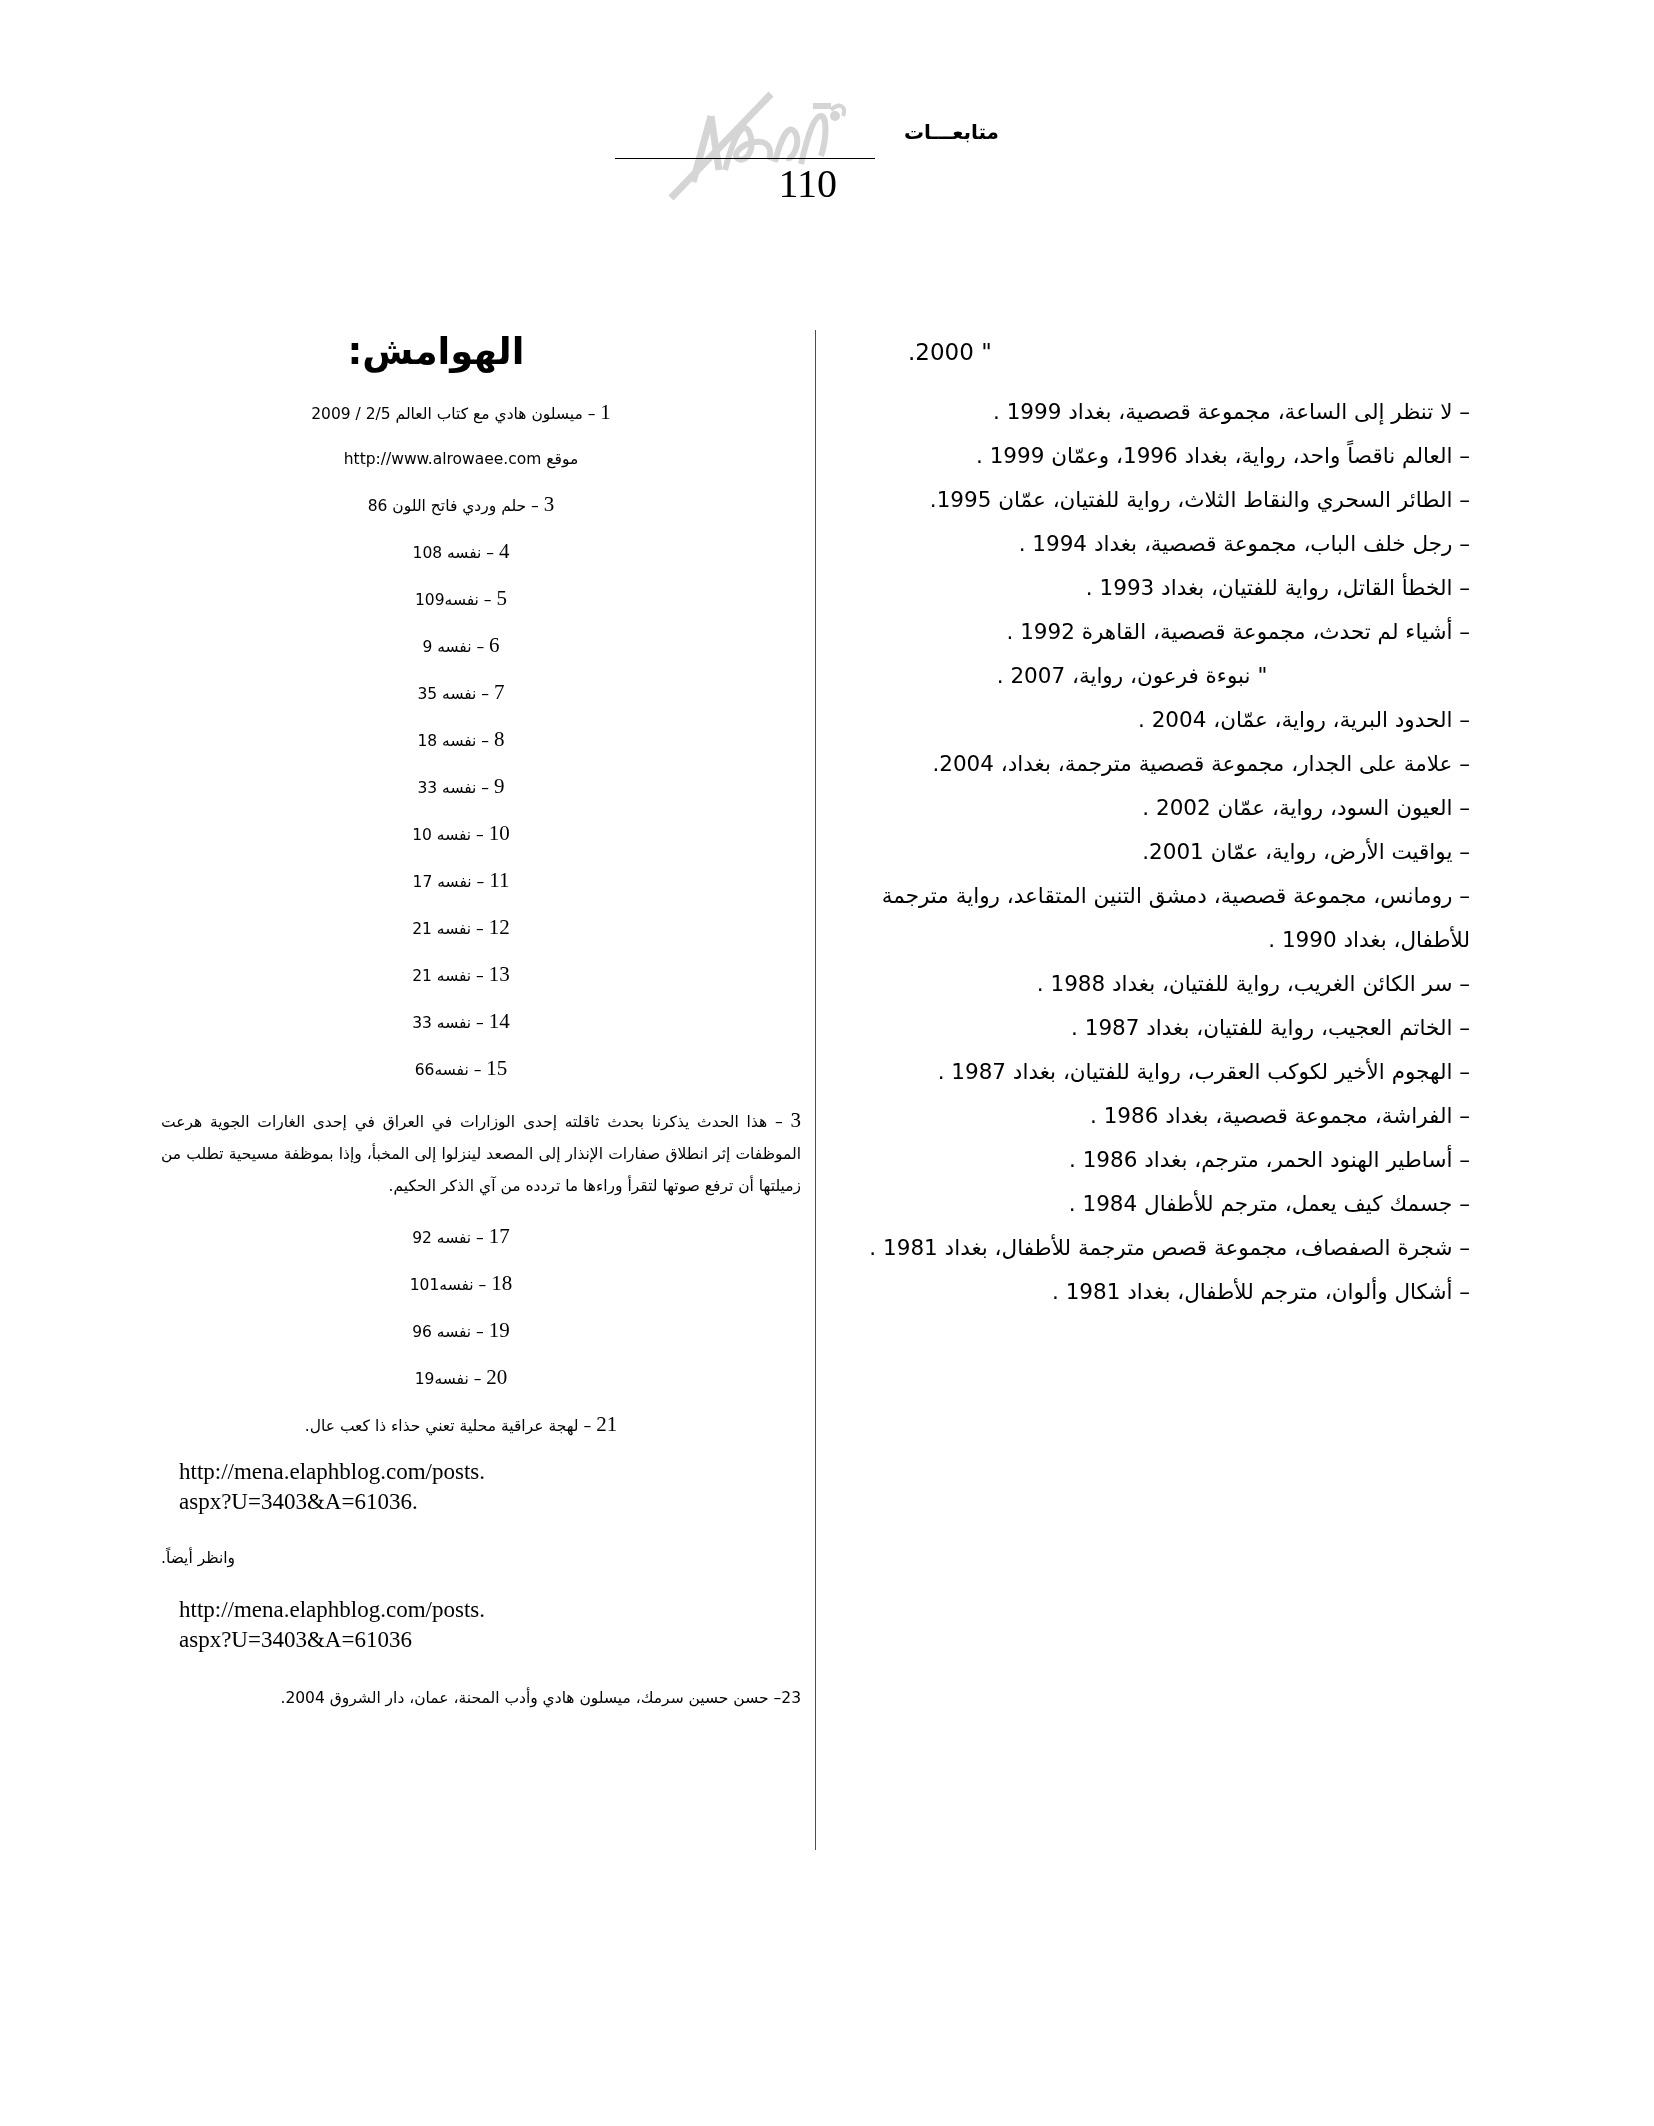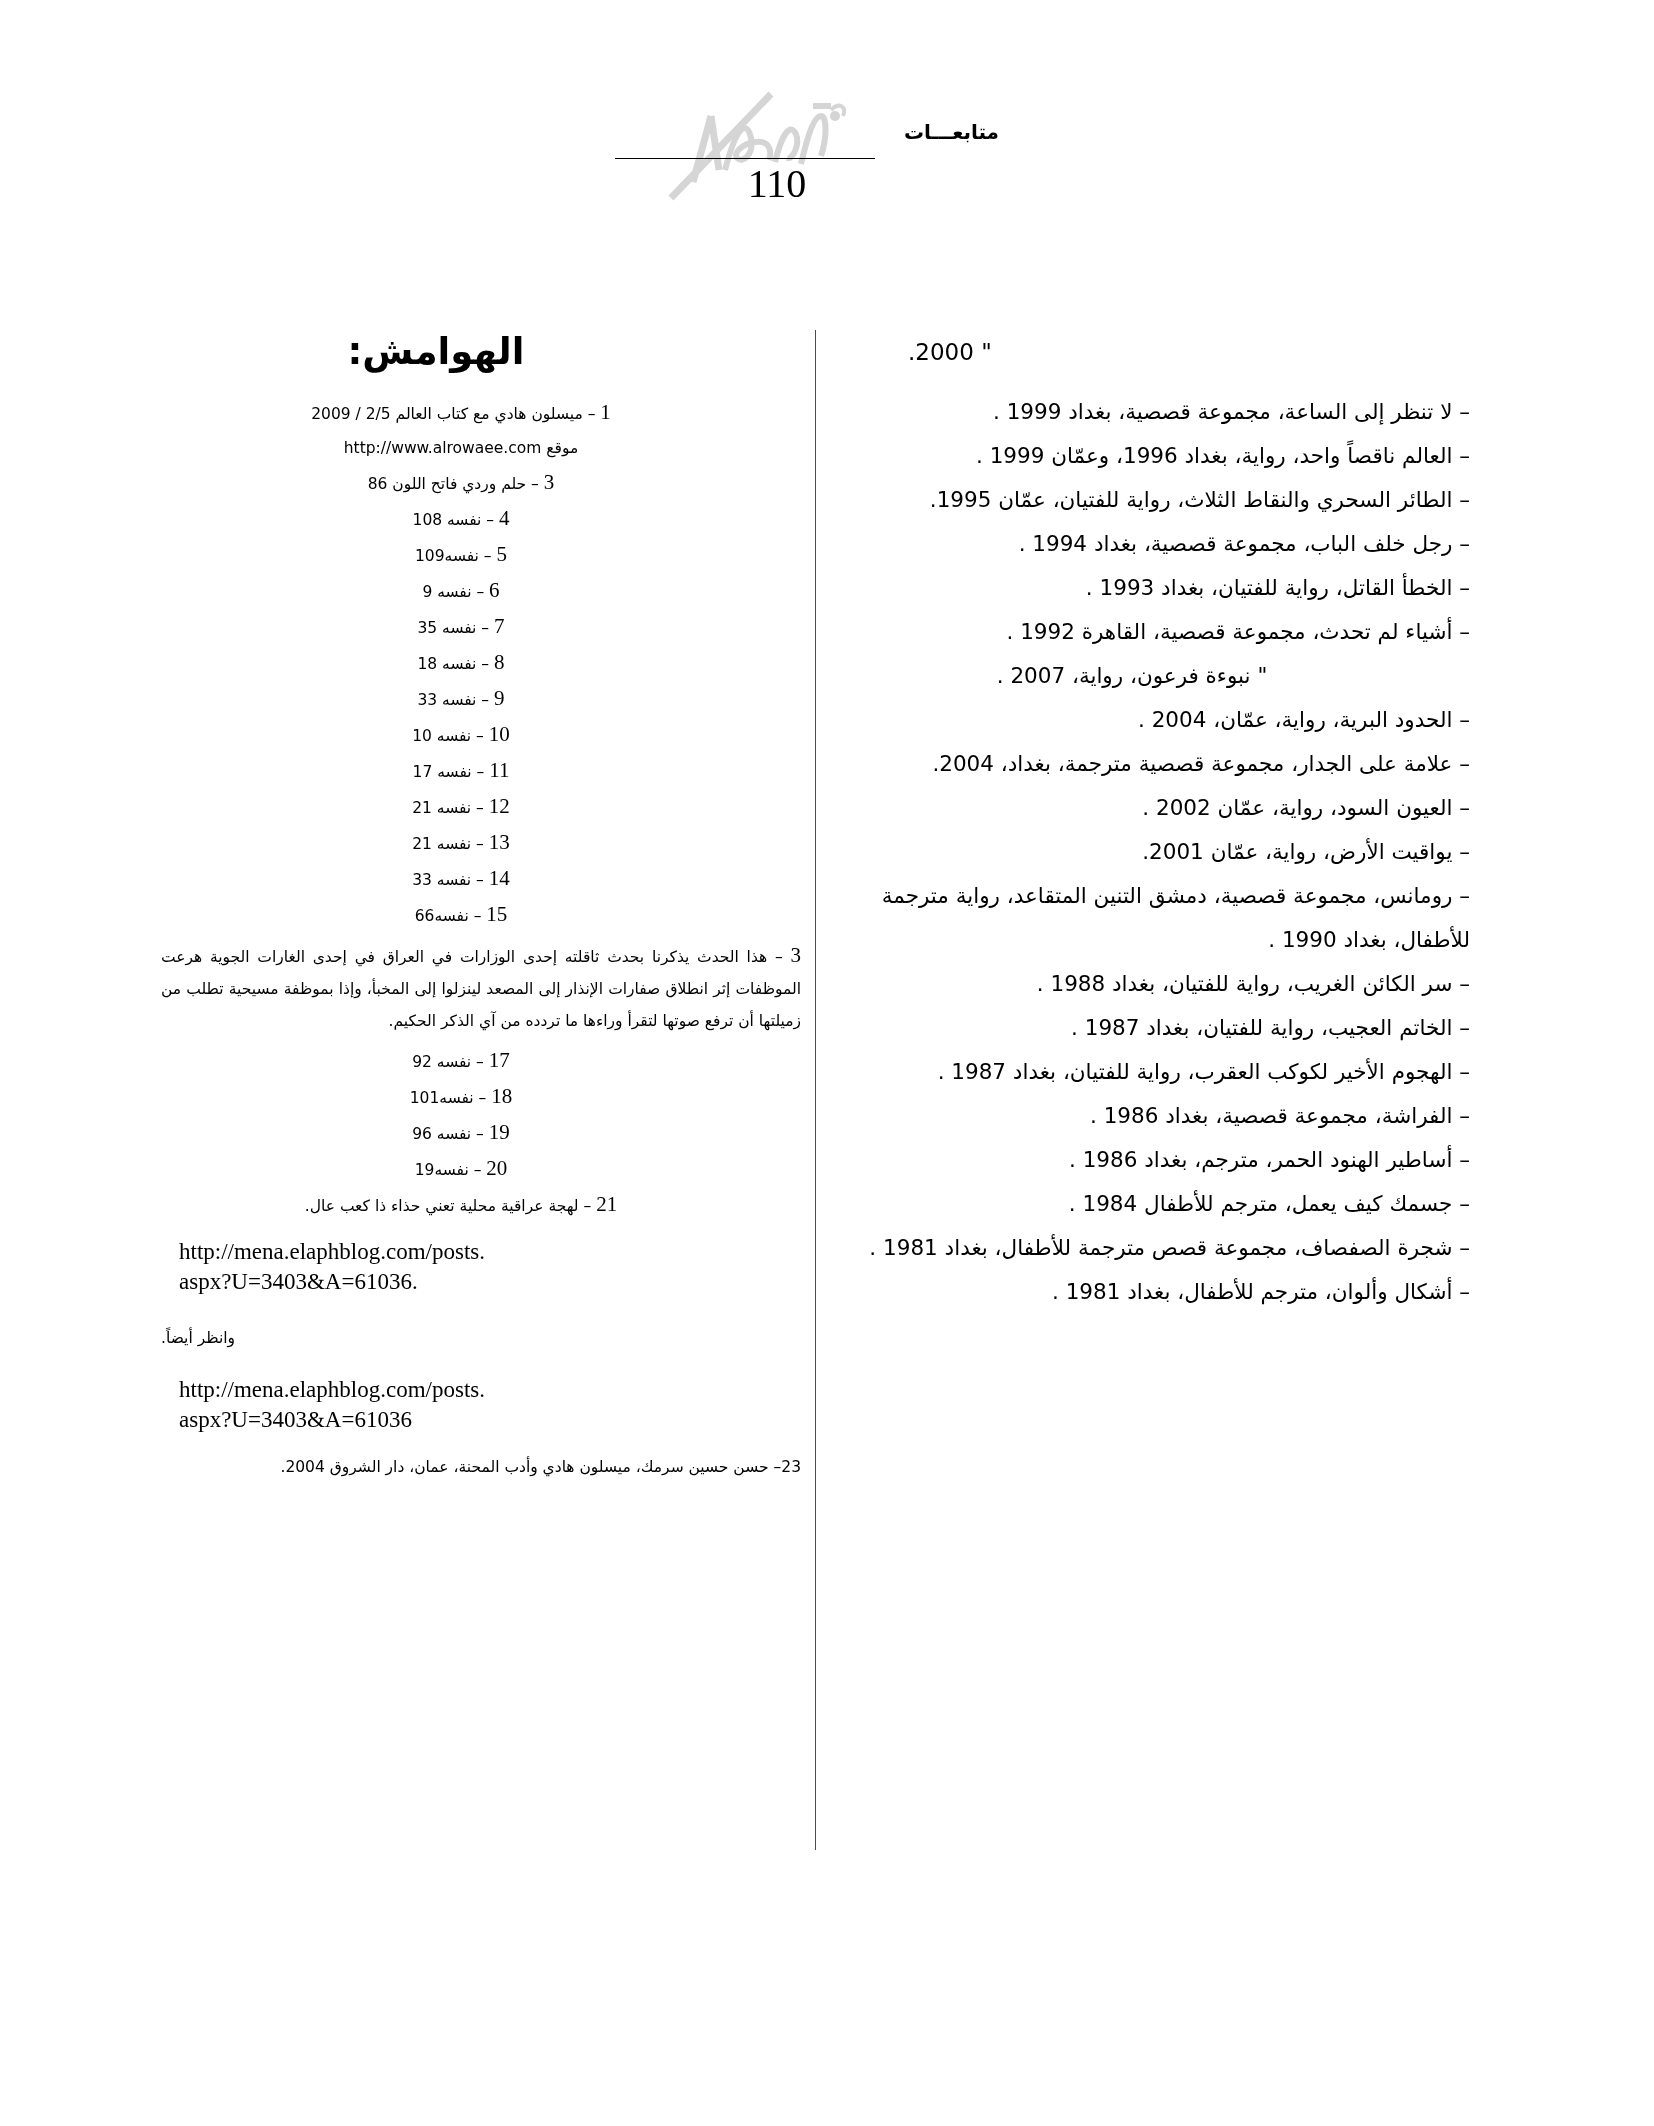--- a/index.html
+++ b/index.html
@@ -56,21 +56,21 @@
     top: 40px;
     width: 260px;
     height: 1px;
     background: #000000;
   }
   .page-number {
     position: absolute;
     left: 36px;
     top: 44px;
     width: 120px;
-    text-align: center;
+    text-align: right;
     font-family: "Liberation Serif", "DejaVu Serif", serif;
     font-size: 40px;
     line-height: 1.1;
     direction: ltr;
   }
 
   
   .columns {
     position: absolute;
     top: 330px;
@@ -139,20 +139,21 @@
     padding-right: 90px;
     font-family: "DejaVu Sans", "Liberation Sans", sans-serif;
   }
   .note {
     font-size: 15.5px;
     line-height: 34px;
     text-align: left;
     direction: rtl;
     padding-left: 8px;
     white-space: nowrap;
+    margin-top: 11px;
   }
   .note.center {
     text-align: center;
     padding-left: 0;
     padding-right: 40px;
   }
   .note.wrap {
     white-space: normal;
     text-align: justify;
     text-align-last: right;

